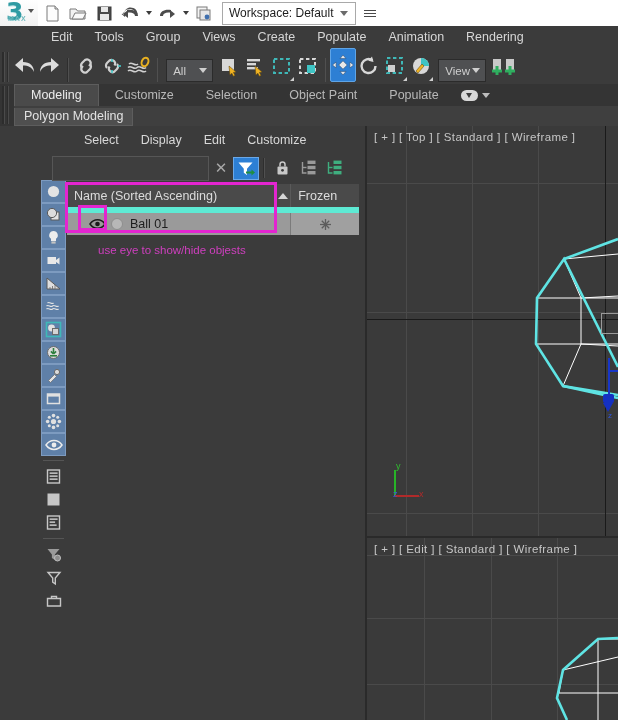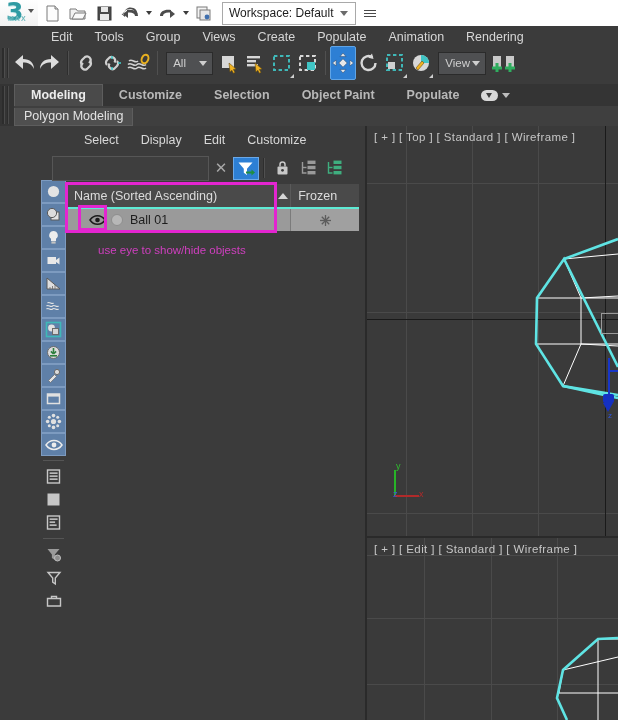--- a/index.html
+++ b/index.html
@@ -36,40 +36,40 @@
           align-items:center;gap:2px;margin-left:3px;}
   .wsdash span{display:block;width:12px;height:1px;background:#4a4a4a;}
 
   
   .menubar{position:absolute;left:0;top:26px;width:618px;height:22px;
            background:#3b3b3b;display:flex;align-items:center;padding-left:40px;}
   .menubar .mi{font-size:12.5px;color:#d6d6d6;padding:0 11px;line-height:22px;white-space:nowrap;}
 
   
   .maintb{position:absolute;left:0;top:44px;width:520px;height:38px;
-          background:#3b3b3b;display:flex;align-items:center;}
+          background:#3b3b3b;display:flex;align-items:flex-end;}
   .grip{width:7px;height:30px;display:flex;gap:2px;margin:0 2px 0 2px;}
   .grip span{width:2px;height:30px;background:#2c2c2c;border-right:1px solid #4d4d4d;}
   .tbtn{width:30px;height:32px;display:flex;align-items:center;justify-content:center;
         position:relative;}
   .tbtn.on{background:#2d7fd4;border:1px solid #5fa4e6;border-radius:2px;}
   .tsep{width:1px;height:24px;background:#2e2e2e;border-right:1px solid #505050;margin:0 4px;}
   .corner{position:absolute;right:1px;bottom:1px;width:0;height:0;
           border-left:4px solid transparent;border-bottom:4px solid #cfcfcf;}
   .combo{height:21px;width:66px;background:#4f5052;border:1px solid #2b2b2b;
          display:flex;align-items:center;font-size:11.5px;color:#cfcfcf;
          padding-left:6px;margin:0 4px;}
   .combo .tri{margin-left:auto;margin-right:5px;border-left:4px solid transparent;
               border-right:4px solid transparent;border-top:5px solid #cfcfcf;}
 
   
   .ribbon{position:absolute;left:0;top:84px;width:618px;height:42px;background:#343434;}
   .ribgrip{position:absolute;left:2px;top:2px;width:7px;height:38px;display:flex;gap:2px;}
   .ribgrip span{width:2px;height:38px;background:#2c2c2c;border-right:1px solid #4a4a4a;}
-  .ribtabs{position:absolute;left:14px;top:0;height:22px;display:flex;align-items:stretch;font-weight:bold;}
+  .ribtabs{position:absolute;left:14px;top:0;height:22px;display:flex;align-items:stretch;}
   .ribtab{font-size:12.5px;color:#b8b8b8;padding:0 16px;line-height:22px;white-space:nowrap;}
   .ribtab.active{background:#4a4a4a;color:#ececec;
                  border-top:1px solid #5d5d5d;border-left:1px solid #5d5d5d;
                  border-right:1px solid #5d5d5d;line-height:21px;}
   .ribpill{display:flex;align-items:center;gap:4px;padding:0 6px;}
   .ribpill .oval{width:17px;height:11px;background:#d8d8d8;border-radius:6px;position:relative;}
   .ribpill .oval:after{content:"";position:absolute;left:5px;top:3px;
       border-left:3.5px solid transparent;border-right:3.5px solid transparent;
       border-top:5px solid #3b3b3b;}
   .ribpill .tri{border-left:4px solid transparent;border-right:4px solid transparent;
@@ -93,21 +93,21 @@
   .setool{position:absolute;left:-21px;top:28px;width:319px;height:28px;display:flex;align-items:center;}
   .sefield{margin-left:6px;width:151px;height:21px;background:#3e3e3e;border:1px solid #565656;}
   .sxbtn{width:24px;height:22px;display:flex;align-items:center;justify-content:center;
          font-size:15px;color:#a8a8a8;}
   .sfbtn{width:26px;height:23px;display:flex;align-items:center;justify-content:center;}
   .sfbtn.on{background:#2d7fd4;border:1px solid #6aa8e8;box-sizing:border-box;}
   .sevsep{width:1px;height:20px;background:#2e2e2e;border-right:1px solid #505050;margin:0 4px;}
 
   
   .selist{position:absolute;left:0;top:58px;width:292px;}
-  .lhead{display:flex;height:23px;background:#4a4a4a;border-bottom:2px solid #5eead4;}
+  .lhead{display:flex;height:23px;background:#4a4a4a;border-bottom:6px solid #5eead4;}
   .lhead .col{display:flex;align-items:center;font-size:12.5px;color:#dcdcdc;
               padding-left:7px;box-sizing:border-box;}
   .lhead .colname{width:210px;border-right:1px solid #5a5a5a;}
   .lhead .colsortwrap{width:14px;display:flex;align-items:center;justify-content:center;
         border-right:1px solid #5a5a5a;}
   .sortasc{width:0;height:0;border-left:5px solid transparent;border-right:5px solid transparent;
            border-bottom:6px solid #d6d6d6;}
   .lhead .colfrozen{width:68px;}
   .lrow{display:flex;height:22px;background:#3b3b3b;}
   .lrow .cname{width:224px;display:flex;align-items:center;background:#9a9a9a;}

